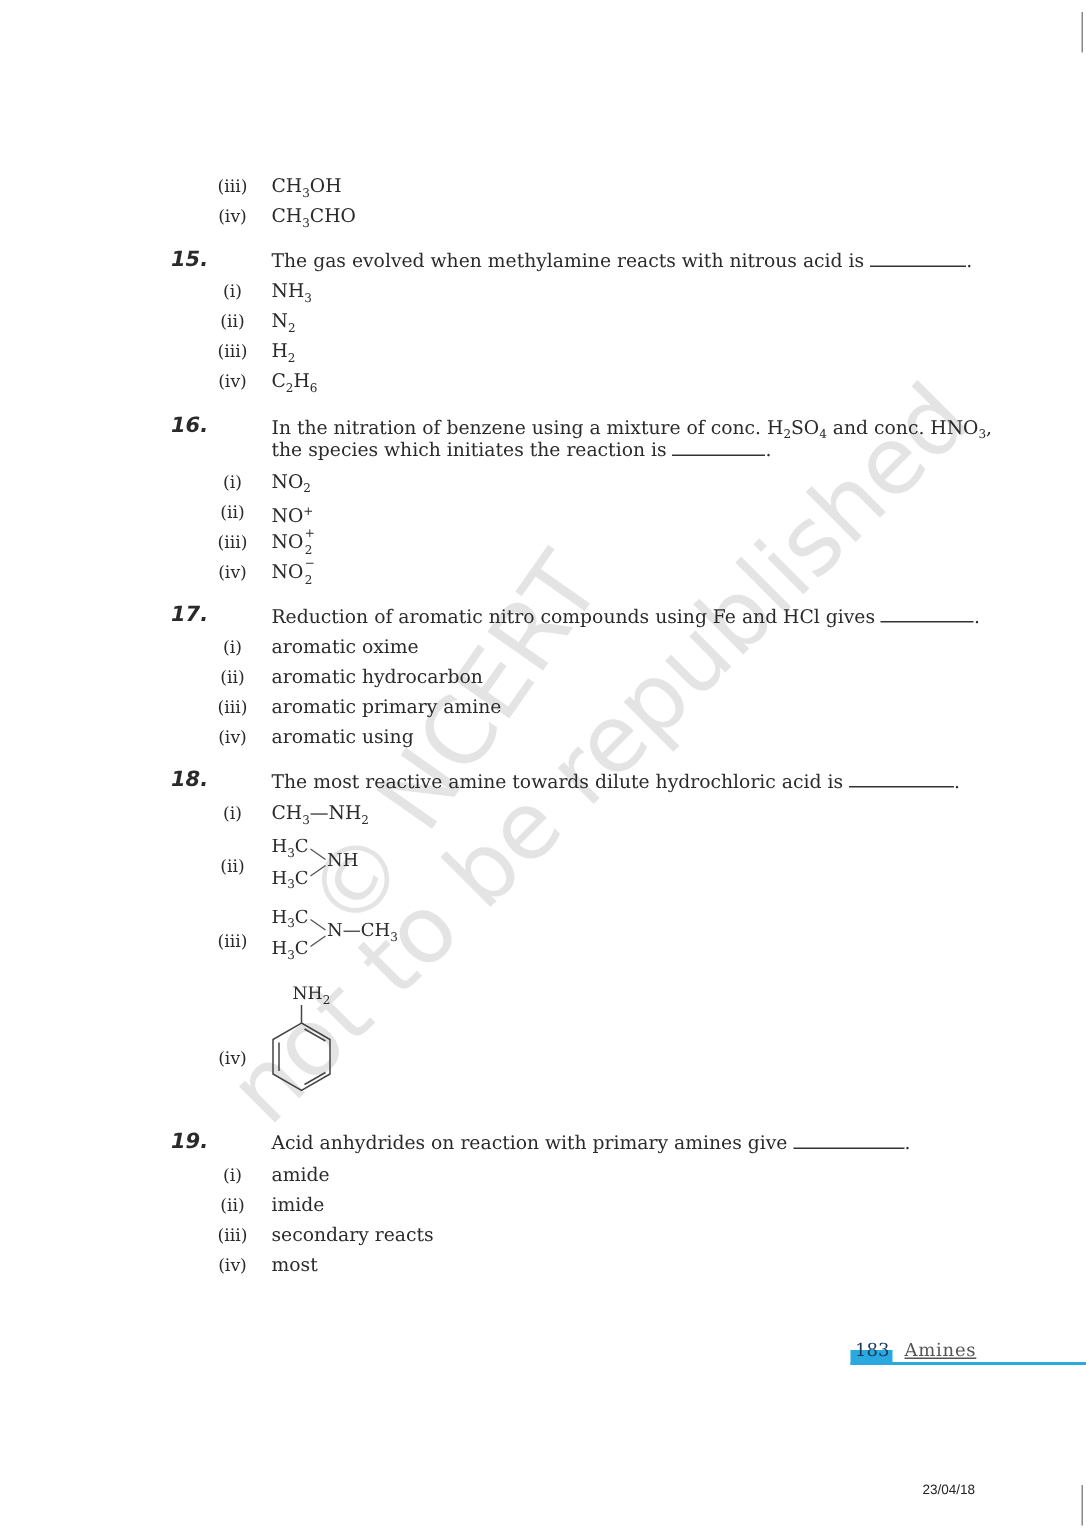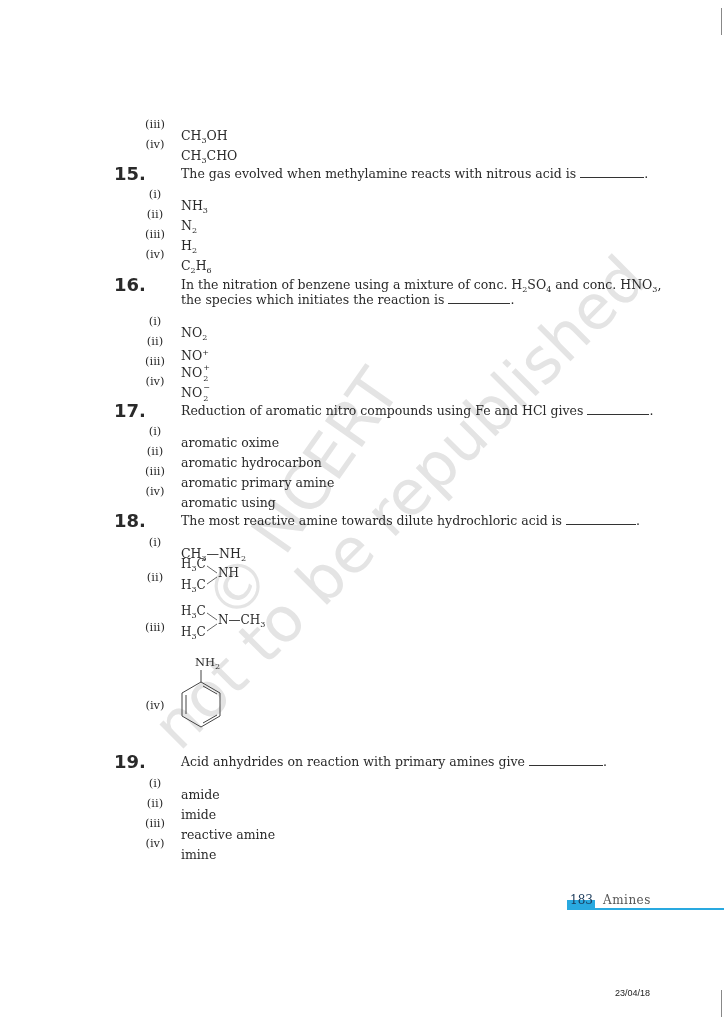--- a/index.html
+++ b/index.html
@@ -3,38 +3,38 @@
 <meta charset="utf-8">
 <style>
   html, body { margin:0; padding:0; }
   body { width:724px; height:1024px; background:#ffffff; position:relative; overflow:hidden;
          font-family:"DejaVu Serif","Liberation Serif",serif; color:#2a2a2a; }
   .page { position:absolute; left:0; top:0; width:724px; height:1024px; }
   .crop-mark-top { position:absolute; left:721px; top:8px; width:1px; height:27px; background:#888; }
   .crop-mark-bot { position:absolute; left:721px; top:990px; width:1px; height:27px; background:#888; }
 
   .q { position:absolute; left:103px; font-size:12.5px; line-height:17px; }
-  .qnum { position:absolute; left:0; top:0; font-weight:bold; font-family:"DejaVu Sans","Liberation Sans",sans-serif; font-size:18px; }
+  .qnum { position:absolute; left:0; top:0; font-weight:bold; font-family:"DejaVu Sans","Liberation Sans",sans-serif; font-size:14px;font-style:italic; }
   .qtext { position:absolute; left:31px; top:0; white-space:nowrap;margin-left:36px; }
   .blank { display:inline-block; border-bottom:1px solid #333; height:11px; vertical-align:baseline; }
 
   .opt { position:absolute; font-size:12.5px; line-height:16px; white-space:nowrap; }
   .olabel { position:absolute; width:36px; text-align:center; font-size:11.5px; }
-  .otext { position:absolute; left:44px;margin-top:12px; }
+  .otext { position:absolute; left:44px; }
   sub { font-size:8px; vertical-align:-3px; }
   sup { font-size:8px; vertical-align:5px; }
   .subsup { display:inline-block; position:relative; width:7px; height:10px; vertical-align:baseline; }
   .subsup .s1 { position:absolute; top:-7px; left:1px; font-size:8px; }
   .subsup .s2 { position:absolute; top:4px; left:1px; font-size:8px; }
 
   .chem { position:absolute; font-size:12px; }
   .footer-bar { position:absolute; left:556px; top:908px; width:168px; height:2px; background:#29a9e0; }
   .footer-box { position:absolute; left:556px; top:900px; width:28px; height:10px; background:#29a9e0; }
   .footer-num { position:absolute; left:559px; top:893px; font-size:12px; color:#1a3a5a; }
-  .footer-title { position:absolute; left:592px; top:893px; font-size:12px; color:#555; letter-spacing:0.5px; }
+  .footer-title { position:absolute; left:592px; top:893px; font-size:12px; color:#555; letter-spacing:0.5px;text-decoration:underline; }
   .date { position:absolute; left:604px; top:988px; font-family:"Liberation Sans",sans-serif; font-size:9px; color:#222;text-align:center; }
 
   .wm { position:absolute; font-family:"DejaVu Sans","Liberation Sans",sans-serif; color:#e4e4e4;
         white-space:nowrap; transform-origin:left bottom; z-index:0; }
   .content { position:absolute; left:11px; top:0; width:724px; height:1024px; z-index:1; }
 </style>
 </head>
 <body>
 
 <div class="page">
@@ -176,25 +176,25 @@
     <div class="opt" style="left:126px; top:775px;">
       <span class="olabel">(i)</span>
       <span class="otext">amide</span>
     </div>
     <div class="opt" style="left:126px; top:795px;">
       <span class="olabel">(ii)</span>
       <span class="otext">imide</span>
     </div>
     <div class="opt" style="left:126px; top:815px;">
       <span class="olabel">(iii)</span>
-      <span class="otext">reactive amine</span>
+      <span class="otext">secondary reacts</span>
     </div>
     <div class="opt" style="left:126px; top:835px;">
       <span class="olabel">(iv)</span>
-      <span class="otext">imine</span>
+      <span class="otext">most</span>
     </div>
 
     <div class="footer-box"></div>
     <div class="footer-bar"></div>
     <span class="footer-num">183</span>
     <span class="footer-title">Amines</span>
     <span class="date">23/04/18</span>
 
   </div>
 </div>

